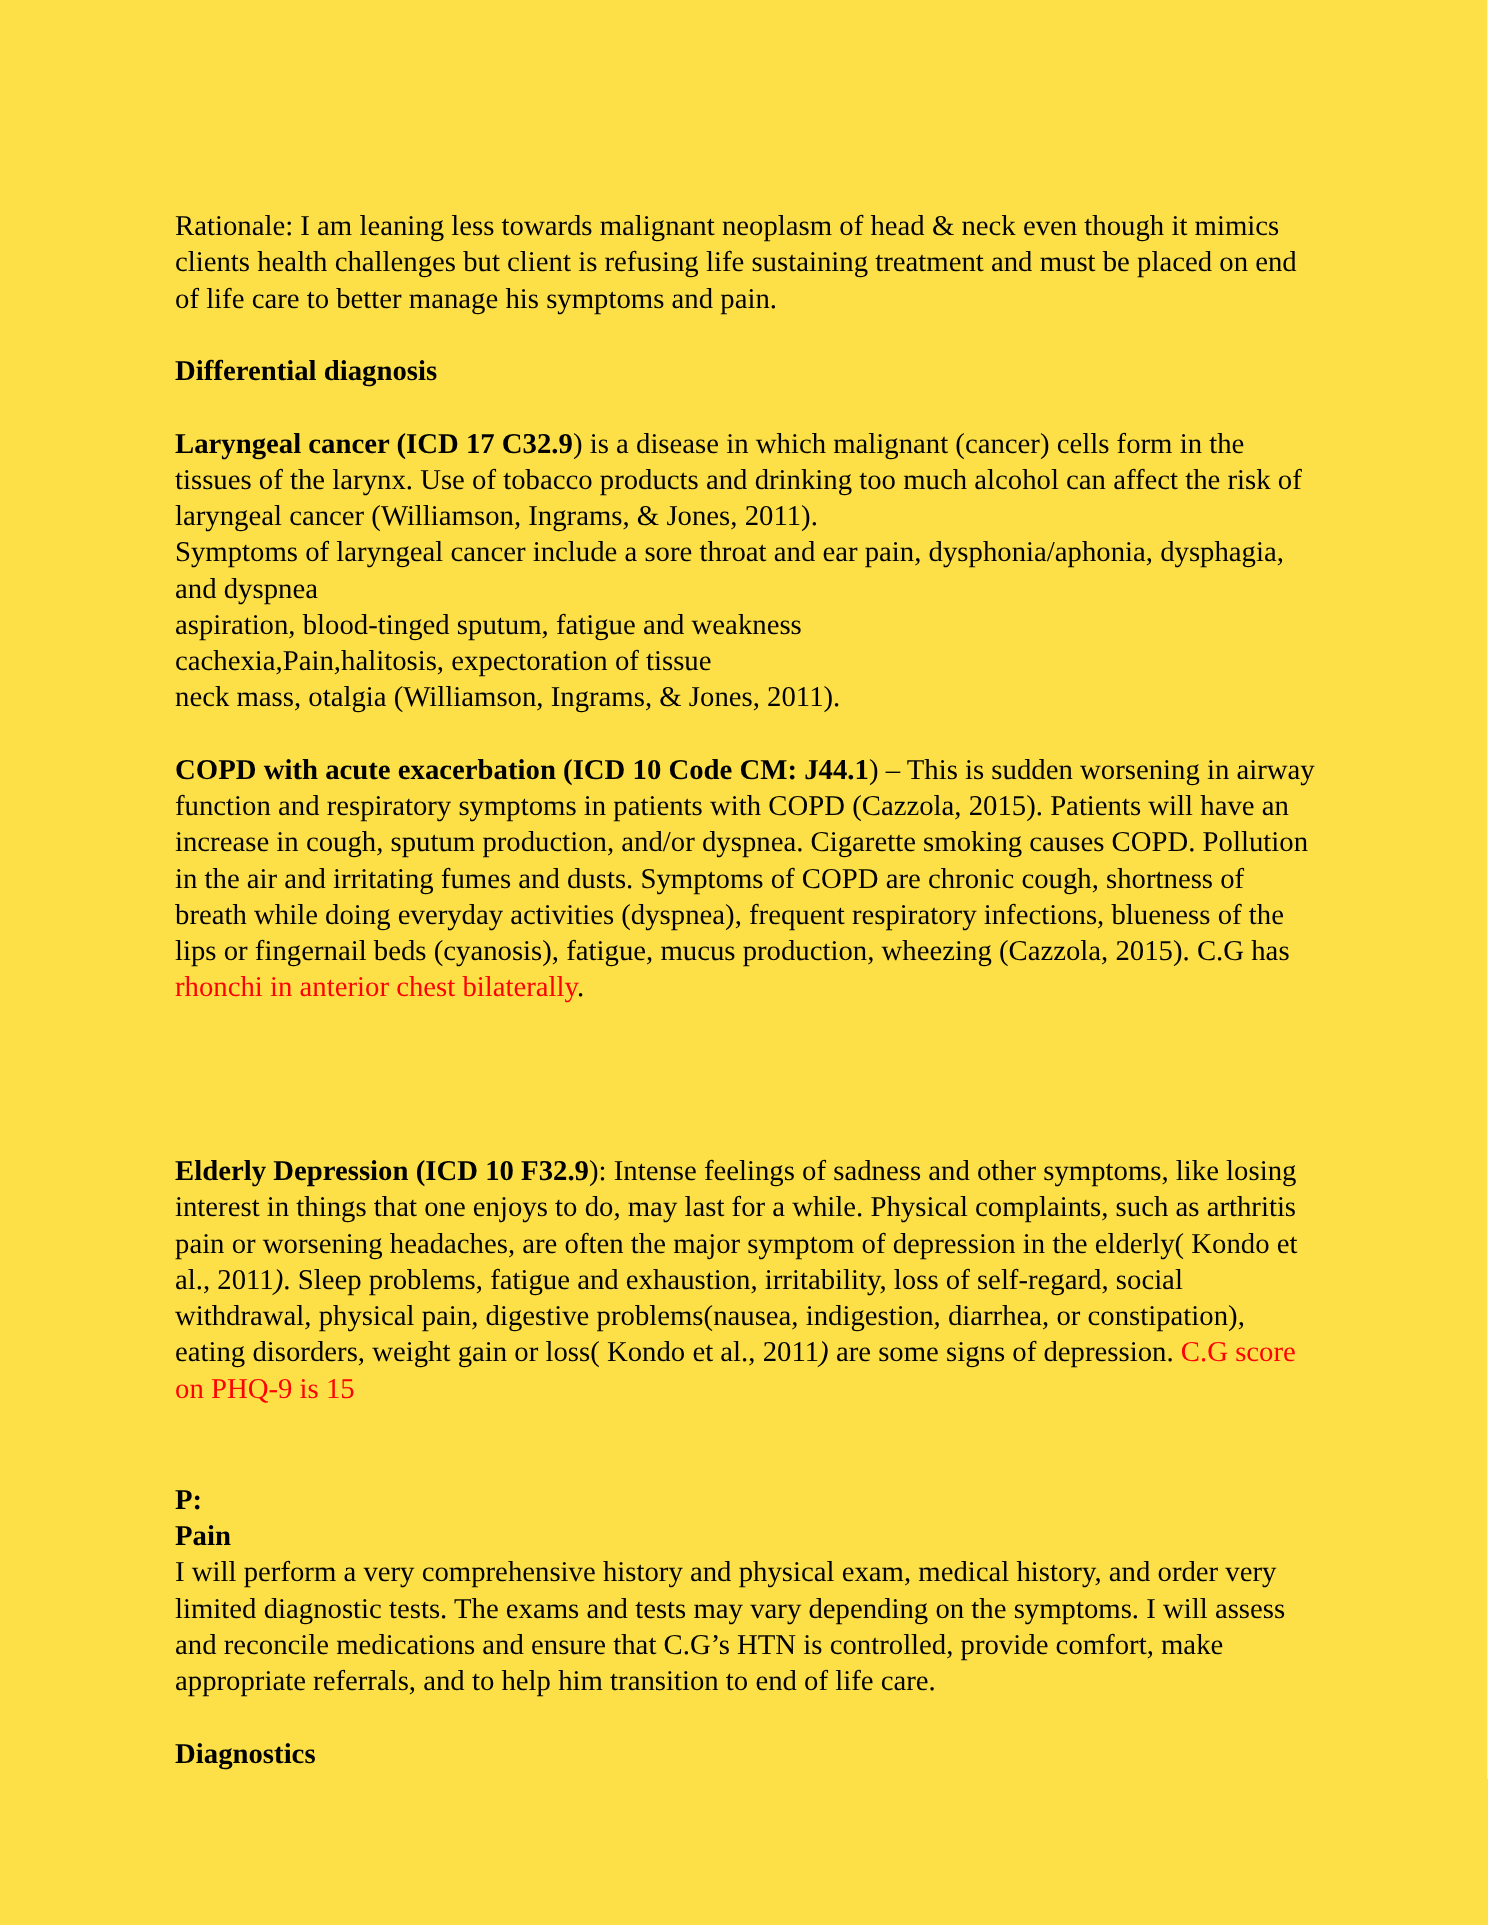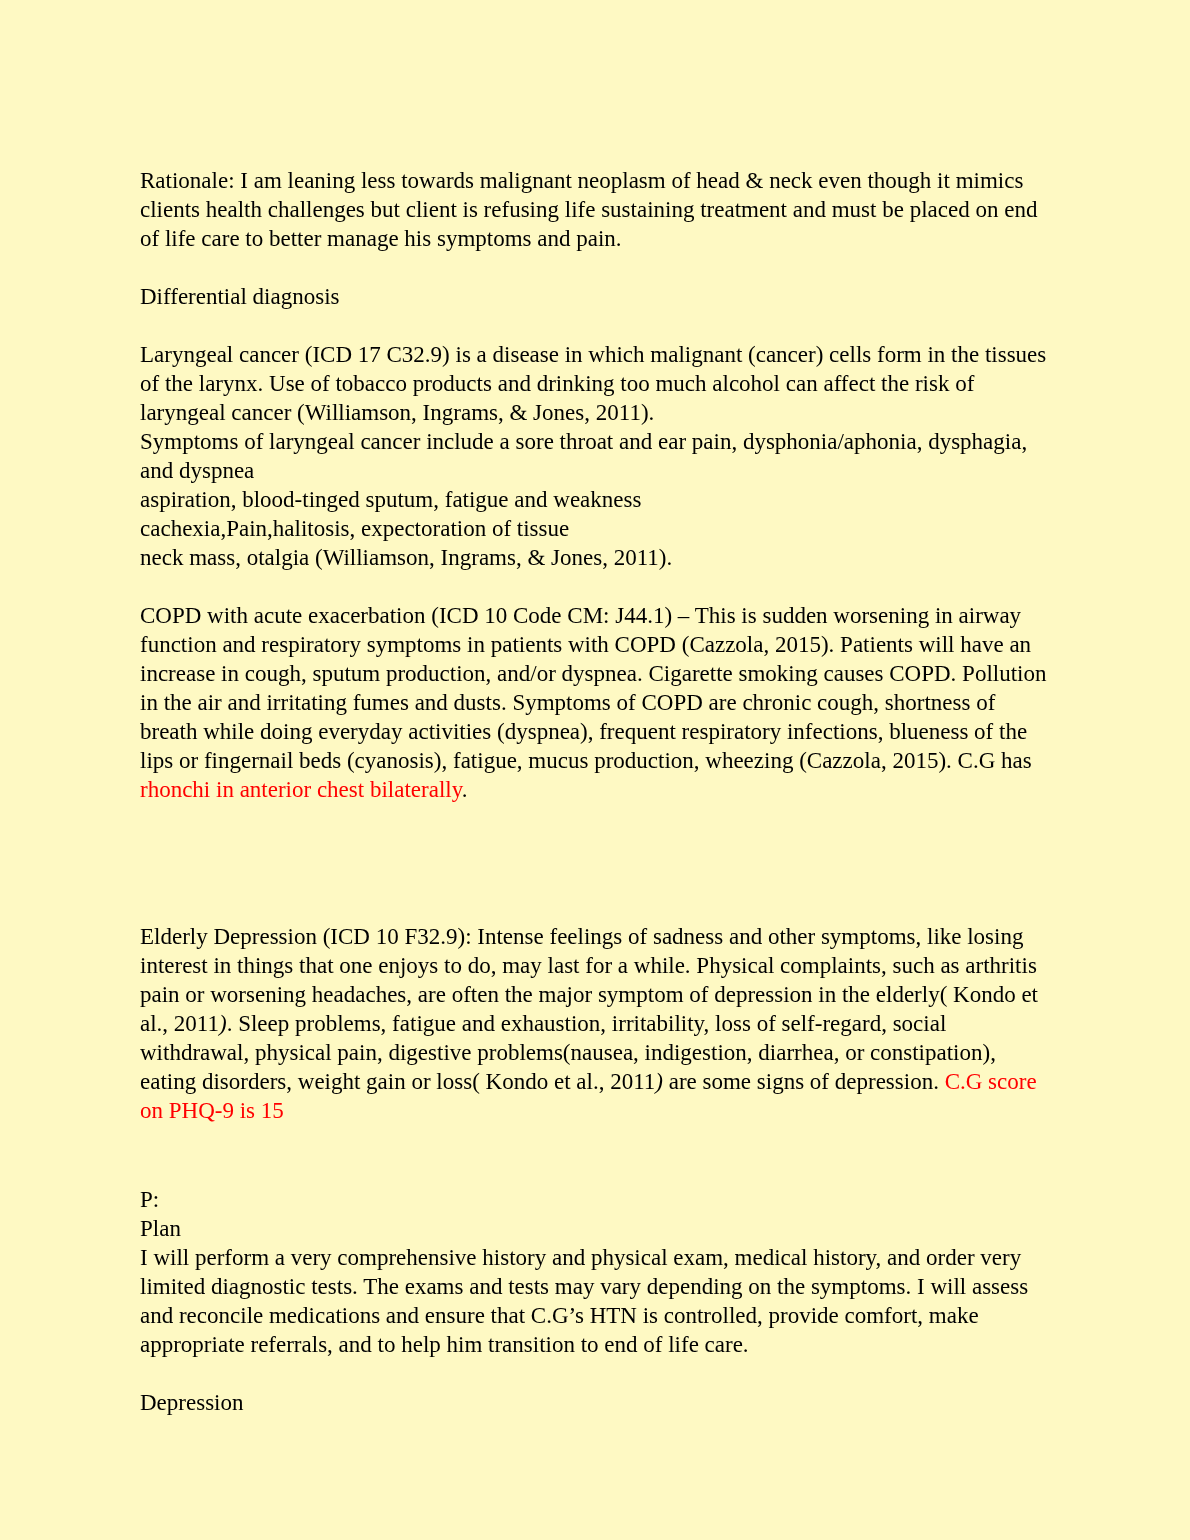--- a/index.html
+++ b/index.html
@@ -4,39 +4,39 @@
 <style>
   html, body {
     margin: 0;
     padding: 0;
     background: #ffffff;
   }
   .page {
     position: relative;
     width: 1190px;
     height: 1540px;
-    background: #fef9c3;
+    background: #fde047;
     box-sizing: border-box;
     padding: 166px 138px 0 140px;
     overflow: hidden;
     font-family: "Liberation Serif", serif;
     font-size: 23px;
     line-height: 29px;
     color: #000000;
   }
   .doc-body {
     width: 912px;
   }
   .para {
     margin: 0;
     white-space: pre-wrap;
     text-align: left;
   }
   .run { display: inline; }
-  .bold { font-weight: normal; }
+  .bold { font-weight: bold; }
   .italic { font-style: italic; }
   .spacer { width: 100%; }
   .sh1 { height: 29px; }
   .sh2 { height: 60px; }
   .sh4 { height: 118px; }
 </style>
 </head>
 <body>
 
 <div class="page">
@@ -49,18 +49,18 @@
 Symptoms of laryngeal cancer include a sore throat and ear pain, dysphonia/aphonia, dysphagia, and dyspnea
 aspiration, blood-tinged sputum, fatigue and weakness
 cachexia,Pain,halitosis, expectoration of tissue
 neck mass, otalgia (Williamson, Ingrams, &amp; Jones, 2011).</span></div>
       <div class="spacer sh1"></div>
       <div class="para"><span class="run bold">COPD with acute exacerbation (ICD 10 Code CM: J44.1</span><span class="run">) – This is sudden worsening in airway function and respiratory symptoms in patients with COPD (Cazzola, 2015). Patients will have an increase in cough, sputum production, and/or dyspnea. Cigarette smoking causes COPD. Pollution in the air and irritating fumes and dusts. Symptoms of COPD are chronic cough, shortness of breath while doing everyday activities (dyspnea), frequent respiratory infections, blueness of the lips or fingernail beds (cyanosis), fatigue, mucus production, wheezing (Cazzola, 2015). C.G has </span><span class="run" style="color: rgb(255, 0, 0);">rhonchi in anterior chest bilaterally</span><span class="run">.</span></div>
       <div class="spacer sh4"></div>
       <div class="para"><span class="run bold">Elderly Depression (ICD 10 F32.9</span><span class="run">): Intense feelings of sadness and other symptoms, like losing interest in things that one enjoys to do, may last for a while. Physical complaints, such as arthritis pain or worsening headaches, are often the major symptom of depression in the elderly( Kondo et al., 2011</span><span class="run italic">)</span><span class="run">. Sleep problems, fatigue and exhaustion, irritability, loss of self-regard, social withdrawal, physical pain, digestive problems(nausea, indigestion, diarrhea, or constipation), eating disorders, weight gain or loss( Kondo et al., 2011</span><span class="run italic">)</span><span class="run"> are some signs of depression. </span><span class="run" style="color: rgb(255, 0, 0);">C.G score on PHQ-9 is 15</span></div>
       <div class="spacer sh2"></div>
       <div class="para"><span class="run bold">P:</span><span class="run">
-</span><span class="run bold">Plan</span><span class="run">
+</span><span class="run bold">Pain</span><span class="run">
 I will perform a very comprehensive history and physical exam, medical history, and order very limited diagnostic tests. The exams and tests may vary depending on the symptoms. I will assess and reconcile medications and ensure that C.G’s HTN is controlled, provide comfort, make appropriate referrals, and to help him transition to end of life care.</span></div>
       <div class="spacer sh1"></div>
-      <div class="para"><span class="run bold">Depression</span></div>
+      <div class="para"><span class="run bold">Diagnostics</span></div>
     </div>
 </div>
 
 </body></html>

